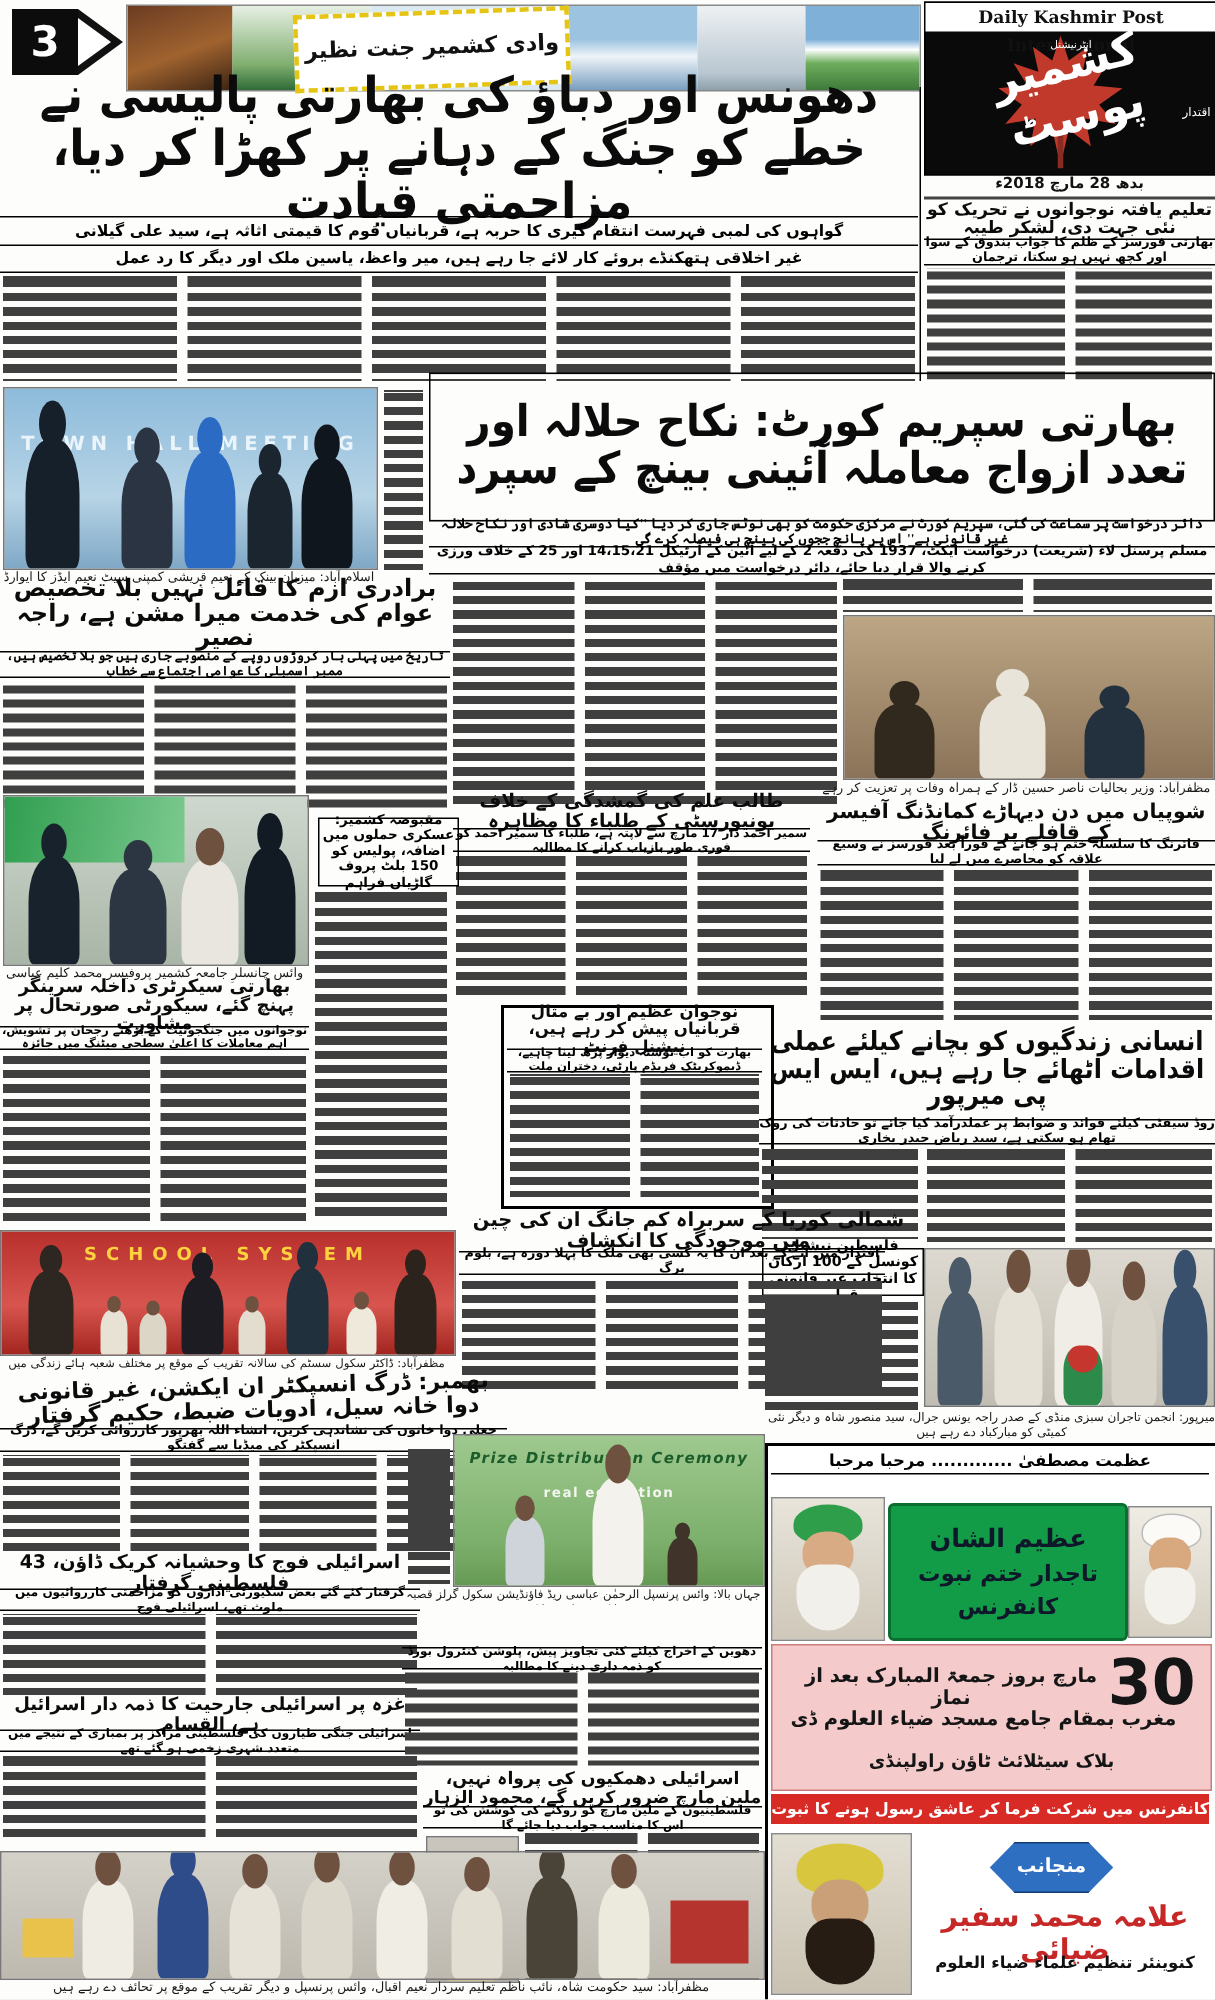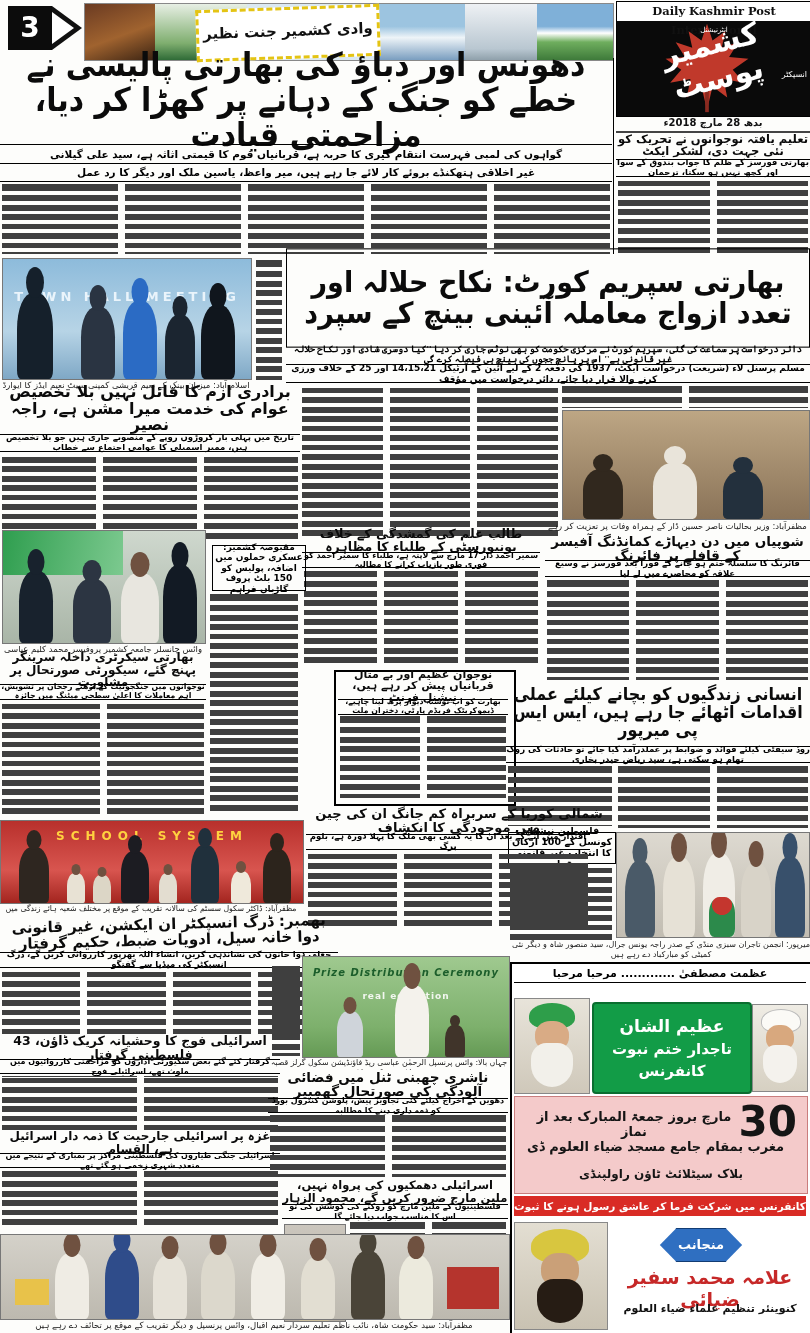--- a/index.html
+++ b/index.html
@@ -31,21 +31,21 @@
   
   #masthead{position:absolute;left:616px;top:1px;width:194px;height:114px;background:#0a0a0a;border:1px solid #000;}
   #masthead .eng{position:absolute;top:0;left:0;width:100%;height:19px;background:#fff;
       font-family:"DejaVu Serif",serif;font-weight:bold;font-size:11.5px;text-align:center;line-height:19px;}
   #masthead .urdu{position:absolute;left:0;top:24px;width:100%;text-align:center;color:#fff;
       font-weight:bold;font-size:30px;transform:rotate(-14deg);direction:rtl;}
   .leaf{position:absolute;left:30px;top:20px;width:120px;height:92px;}
   
   #adbox{position:absolute;left:510px;top:962px;width:299px;height:370px;background:#fff;border:2px solid #000;}
   .greenbox{position:absolute;left:592px;top:1002px;width:156px;height:88px;background:#129c47;
-      border:2px solid #0a6e30;border-radius:4px;color:#ffffff;font-weight:bold;text-align:center;direction:rtl;
+      border:2px solid #0a6e30;border-radius:4px;color:#0f172a;font-weight:bold;text-align:center;direction:rtl;
       display:flex;flex-direction:column;justify-content:center;gap:4px;}
   .pinkbox{position:absolute;left:514px;top:1096px;width:292px;height:96px;background:#f4caca;
       border:1.5px solid #c97d7d;direction:rtl;font-weight:bold;color:#151515;}
   .redstrip{position:absolute;left:514px;top:1196px;width:292px;height:20px;background:#d92b25;color:#fff;
       font-weight:bold;font-size:10.5px;text-align:center;line-height:20px;direction:rtl;}
   .pent{position:absolute;left:652px;top:1228px;width:96px;height:32px;background:#2f6fc1;color:#fff;
       font-weight:bold;font-size:13px;text-align:center;line-height:32px;direction:rtl;
       clip-path:polygon(8% 50%,25% 0,75% 0,92% 50%,75% 100%,25% 100%);border:1px solid #123c73;}
   .portrait{position:absolute;overflow:hidden;border:1px solid #888;}
   .turban{position:absolute;border-radius:50% 50% 40% 40%;}
@@ -74,37 +74,37 @@
               font-weight:bold;font-size:15px;text-align:center;line-height:42px;transform:rotate(-2deg);"><span>وادی کشمیر جنت نظیر</span></div>
 
   <div id="masthead">
     <div class="eng">Daily Kashmir Post International</div>
     <svg class="leaf" viewBox="0 0 100 100">
       <path d="M50 2 L56 20 L70 10 L66 28 L84 22 L74 38 L95 40 L78 52 L90 66 L68 62 L72 82 L56 70 L50 96 L44 70 L28 82 L32 62 L10 66 L22 52 L5 40 L26 38 L16 22 L34 28 L30 10 L44 20 Z" fill="#c0392b"></path>
       <rect x="48" y="74" width="4" height="24" fill="#8a2a20"></rect>
     </svg>
     <div class="abs" style="left:0;top:24px;width:100%;text-align:center;color:#fff;font-size:7px;direction:rtl;">انٹرنیشنل</div>
     <div class="urdu">کشمیر پوسٹ</div>
-    <div class="abs" style="right:4px;top:68px;color:#fff;font-size:8px;direction:rtl;">انسپکٹر</div>
+    <div class="abs" style="right:4px;top:68px;color:#fff;font-size:8px;direction:rtl;">اقتدار</div>
   </div>
   <div class="abs rtl" style="left:616px;top:117px;width:194px;height:14px;font-size:10px;font-weight:bold;text-align:center;
               border-bottom:2px solid #444;"><span>بدھ 28 مارچ 2018ء</span></div>
 
   <div class="hl" style="left:0;top:58px;width:612px;height:84px;font-size:30px;transform:scaleY(1.1);">دھونس اور دباؤ کی بھارتی پالیسی نے خطے کو جنگ کے دہانے پر کھڑا کر دیا، مزاحمتی قیادت</div>
   <div class="sub boxed" style="left:0;top:163px;width:612px;height:17px;font-size:10.5px;">غیر اخلاقی ہتھکنڈے بروئے کار لائے جا رہے ہیں، میر واعظ، یاسین ملک اور دیگر کا رد عمل</div>
   <div class="sub" style="left:0;top:144px;width:612px;height:18px;font-size:10.5px;border-top:1.5px solid #000;">گواہوں کی لمبی فہرست انتقام گیری کا حربہ ہے، قربانیاں قوم کا قیمتی اثاثہ ہے، سید علی گیلانی</div>
   <div class="cols" style="left:2px;top:184px;width:608px;height:70px;">
       <i></i>
       <i></i>
       <i></i>
       <i></i>
       <i></i>
     </div>
 
-  <div class="hl" style="left:616px;top:132px;width:194px;height:26px;font-size:11.5px;">تعلیم یافتہ نوجوانوں نے تحریک کو نئی جہت دی، لشکر ایکٹ</div>
+  <div class="hl" style="left:616px;top:132px;width:194px;height:26px;font-size:11.5px;">تعلیم یافتہ نوجوانوں نے تحریک کو نئی جہت دی، لشکر طیبہ</div>
   <div class="sub boxed" style="left:616px;top:159px;width:194px;height:16px;font-size:8.5px;">بھارتی فورسز کے ظلم کا جواب بندوق کے سوا اور کچھ نہیں ہو سکتا، ترجمان</div>
   <div class="cols" style="left:618px;top:179px;width:190px;height:74px;">
       <i></i>
       <i></i>
     </div>
   <div class="vline" style="left:613px;top:58px;height:196px;"></div>
 
   <div class="photo" style="left:2px;top:258px;width:248px;height:120px;background:linear-gradient(#8dbbdb,#b7d4e6 60%,#7fa8c6);">
     <div class="plabel" style="top:30px;color:#eaf4fb;font-size:13px;">TOWN HALL MEETING</div>
     <div class="fig" style="left:14px;width:36px;height:86px;background:#15202b;"></div>
@@ -132,21 +132,21 @@
     </div>
 
   <div class="photo" style="left:562px;top:410px;width:246px;height:108px;background:linear-gradient(#bda684,#8a7358);">
     <div class="fig" style="left:20px;width:40px;height:50px;background:#31281e;"></div>
     <div class="fig" style="left:90px;width:44px;height:56px;background:#e9e4da;"></div>
     <div class="fig" style="left:160px;width:40px;height:48px;background:#23303d;"></div>
   </div>
   <div class="cap" style="left:545px;top:521px;width:265px;height:13px;">مظفرآباد: وزیر بحالیات ناصر حسین ڈار کے ہمراہ وفات پر تعزیت کر رہے ہیں</div>
 
   <div class="hl" style="left:0;top:386px;width:300px;height:46px;font-size:16px;">برادری ازم کا قائل نہیں بلا تخصیص عوام کی خدمت میرا مشن ہے، راجہ نصیر</div>
-  <div class="sub boxed" style="left:0;top:434px;width:300px;height:16px;font-size:8.5px;">تاریخ میں پہلی بار کروڑوں روپے کے منصوبے جاری ہیں جو بلا تخصیص ہیں، ممبر اسمبلی کا عوامی اجتماع سے خطاب</div>
+  <div class="sub boxed" style="left:0;top:434px;width:300px;height:16px;font-size:8.5px;font-family:Liberation Serif, serif;">تاریخ میں پہلی بار کروڑوں روپے کے منصوبے جاری ہیں جو بلا تخصیص ہیں، ممبر اسمبلی کا عوامی اجتماع سے خطاب</div>
   <div class="cols" style="left:2px;top:455px;width:296px;height:84px;">
       <i></i>
       <i></i>
       <i></i>
     </div>
 
   <div class="hl" style="left:302px;top:530px;width:238px;height:20px;font-size:12.5px;">طالب علم کی گمشدگی کے خلاف یونیورسٹی کے طلباء کا مظاہرہ</div>
   <div class="sub boxed" style="left:302px;top:552px;width:238px;height:14px;font-size:8px;">سمیر احمد ڈار 17 مارچ سے لاپتہ ہے، طلباء کا سمیر احمد کو فوری طور بازیاب کرانے کا مطالبہ</div>
   <div class="cols" style="left:304px;top:570px;width:234px;height:96px;">
       <i></i>
@@ -264,21 +264,20 @@
     </div>
   <div class="photo" style="left:302px;top:956px;width:206px;height:100px;background:linear-gradient(#9fc98f,#7db06c 70%,#659a55);">
     <div class="plabel" style="top:10px;color:#1c5e2b;font-size:10px;letter-spacing:1px;font-style:italic;">Prize Distribution Ceremony</div>
     <div class="plabel" style="top:34px;color:#f2f6ef;font-size:9px;letter-spacing:1px;">real education</div>
     <div class="fig l" style="left:34px;width:26px;height:46px;background:#cfd4da;"></div>
     <div class="fig l" style="left:92px;width:34px;height:72px;background:#f4f2ec;"></div>
     <div class="fig" style="left:142px;width:20px;height:32px;background:#40342a;"></div>
   </div>
   <div class="cap" style="left:268px;top:1058px;width:242px;height:12px;font-size:7.8px;">جہاں بالا: وائس پرنسپل الرحمٰن عباسی ریڈ فاؤنڈیشن سکول گرلز قصبہ میں پوزیشن ہولڈر بچی کو شیلڈ دے رہے ہیں</div>
 
-  <div class="hl" style="left:268px;top:1072px;width:240px;height:24px;font-size:13.5px;">ناشری چھبنی ٹنل میں فضائی آلودگی کی صورتحال گھمبیر</div>
   <div class="sub boxed" style="left:268px;top:1098px;width:240px;height:13px;font-size:8px;">دھویں کے اخراج کیلئے کئی تجاویز پیش، پلوشن کنٹرول بورڈ کو ذمہ داری دینے کا مطالبہ</div>
   <div class="cols" style="left:270px;top:1115px;width:236px;height:62px;">
       <i></i>
       <i></i>
     </div>
 
   <div class="hl" style="left:282px;top:1181px;width:226px;height:21px;font-size:11.5px;">اسرائیلی دھمکیوں کی پرواہ نہیں، ملین مارچ ضرور کریں گے، محمود الزہار</div>
   <div class="sub boxed" style="left:282px;top:1204px;width:226px;height:13px;font-size:8px;">فلسطینیوں کے ملین مارچ کو روکنے کی کوشش کی تو اس کا مناسب جواب دیا جائے گا</div>
   <div class="photo" style="left:284px;top:1224px;width:60px;height:96px;background:linear-gradient(#cbc6bd,#b3ada2);">
     <div class="fig l" style="left:12px;width:34px;height:62px;background:#c9bd9a;"></div>

